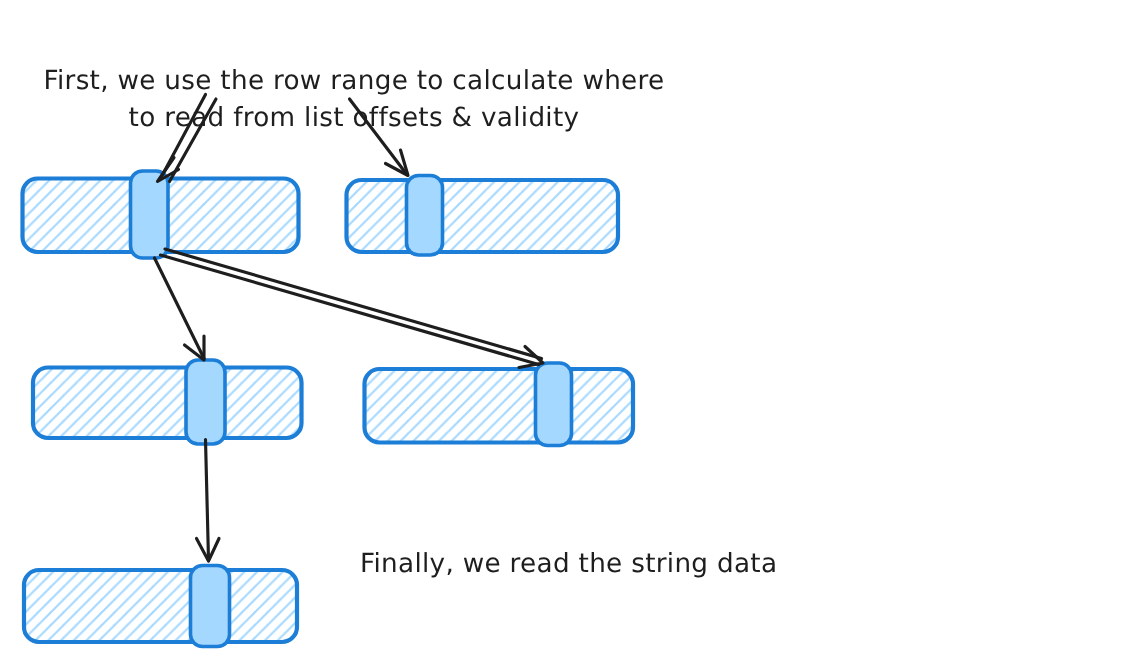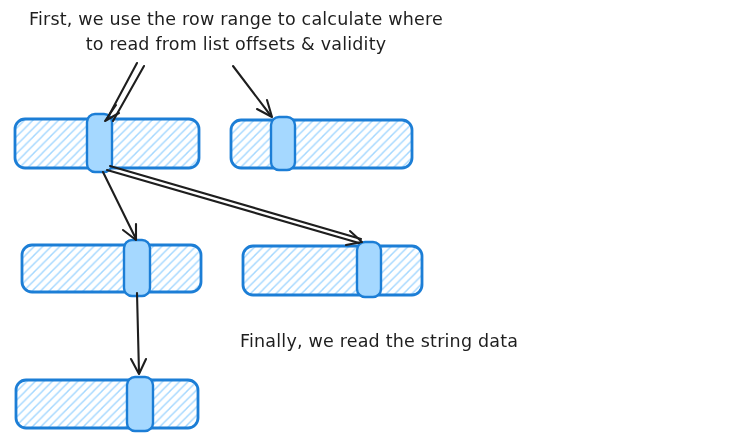--- a/index.html
+++ b/index.html
@@ -23,20 +23,21 @@
   .seg  { fill: var(--fill); stroke: var(--stroke); stroke-width: 2.4; }
   .arrow { fill: none; stroke: var(--ink); stroke-width: 2.1; stroke-linecap: round; stroke-linejoin: round; }
   .hatchline { stroke: var(--fill); stroke-width: 1.4; fill: none; }
   .label {
     position: absolute;
     font-size: 17.5px;
     line-height: 25px;
     letter-spacing: 0.2px;
     white-space: nowrap;
     color: var(--ink);
+    margin-top: 35px;
   }
   .center { text-align: center; }
 </style>
 </head>
 <body>
 
 <div class="canvas">
 
   <svg class="diagram-svg" width="752" height="437" viewBox="0 0 752 437">
     <defs>

